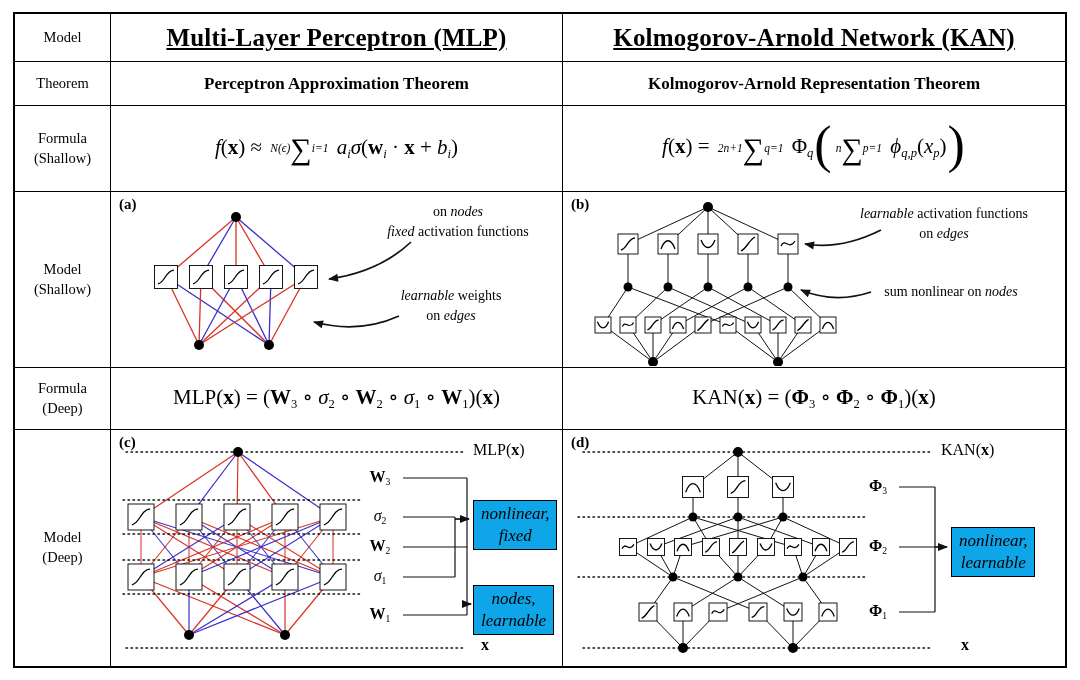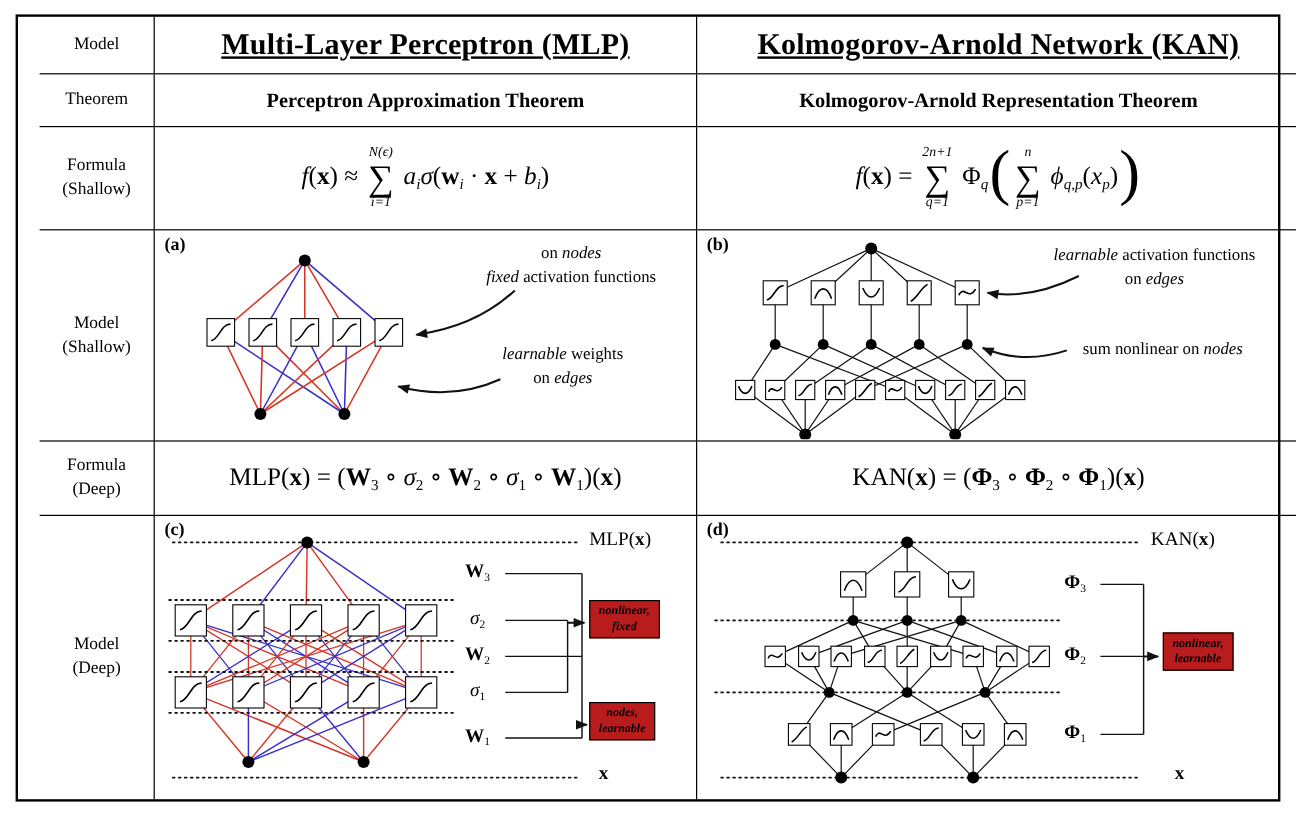--- a/index.html
+++ b/index.html
@@ -1,40 +1,40 @@
 <!DOCTYPE html>
 <html><head>
 <meta charset="utf-8">
 <style>
   html,body{margin:0;padding:0;background:#fff;width:1080px;height:680px;overflow:hidden;}
   body{box-sizing:border-box;padding:12px 13px;font-family:"Liberation Serif","DejaVu Serif",serif;color:#000;}
-  .fig{border:2px solid #000;display:grid;grid-template-columns:96px 452px 502px;grid-template-rows:48px 44px 86px 176px 62px 236px;background:#fff;padding-left:18px;}
+  .fig{border:2px solid #000;display:grid;grid-template-columns:96px 452px 502px;grid-template-rows:48px 44px 86px 176px 62px 236px;background:#fff;}
   .cell{border-right:1.5px solid #000;border-bottom:1.5px solid #000;display:flex;flex-direction:column;align-items:center;justify-content:center;position:relative;overflow:hidden;box-sizing:border-box;}
   .c3{border-right:none;}
   .r6{border-bottom:none;}
   .lblcell{font-size:14.5px;line-height:1.35;text-align:center;}
   .hdr{font-weight:bold;font-size:25px;letter-spacing:0.2px;text-decoration:underline;}
   .thm{font-weight:bold;font-size:17px;}
   .formula{font-size:21px;text-align:center;}
   .formula span, [data-segments] span{white-space:pre;}
   .it{font-style:italic;}
   .bf{font-weight:bold;}
   .sub{font-size:0.6em;vertical-align:-0.32em;}
-  .bigsum{display:inline-flex;flex-direction:column;align-items:center;vertical-align:middle;line-height:1;margin:0 3px;}
+  .bigsum{display:inline-flex;align-items:center;vertical-align:middle;line-height:1;margin:0 3px;}
   .sum-lim{font-size:11.5px;font-style:italic;white-space:pre;}
   .sum-sym{font-size:30px;line-height:1;}
   .bigparen{display:inline-block;vertical-align:middle;font-size:52px;font-weight:300;line-height:0.85;margin:0 1px;transform:translateY(-3px);}
   .diag{display:block;}
   .diag svg{position:absolute;left:0;top:0;}
   .ov{position:absolute;color:#000;}
   .tag{font-weight:bold;font-size:15px;left:8px;top:4px;}
   .ann{font-size:14px;text-align:center;line-height:1.4;}
   .clbl{font-size:16px;text-align:center;width:34px;}
   .netlbl{font-size:16px;}
-  .obox{border:1.3px solid #000;font-style:italic;font-size:10px;text-align:center;line-height:1.3;padding:2px 7px;background:#b91c1c;font-weight:bold;}
+  .obox{border:1.3px solid #000;font-style:italic;font-size:17px;text-align:center;line-height:1.3;padding:2px 7px;background:#0ea5e9;}
 </style>
 </head>
 <body>
 
 <div class="fig">
 
   <div class="cell lblcell">
     <div>Model</div>
     <div></div>
   </div>

